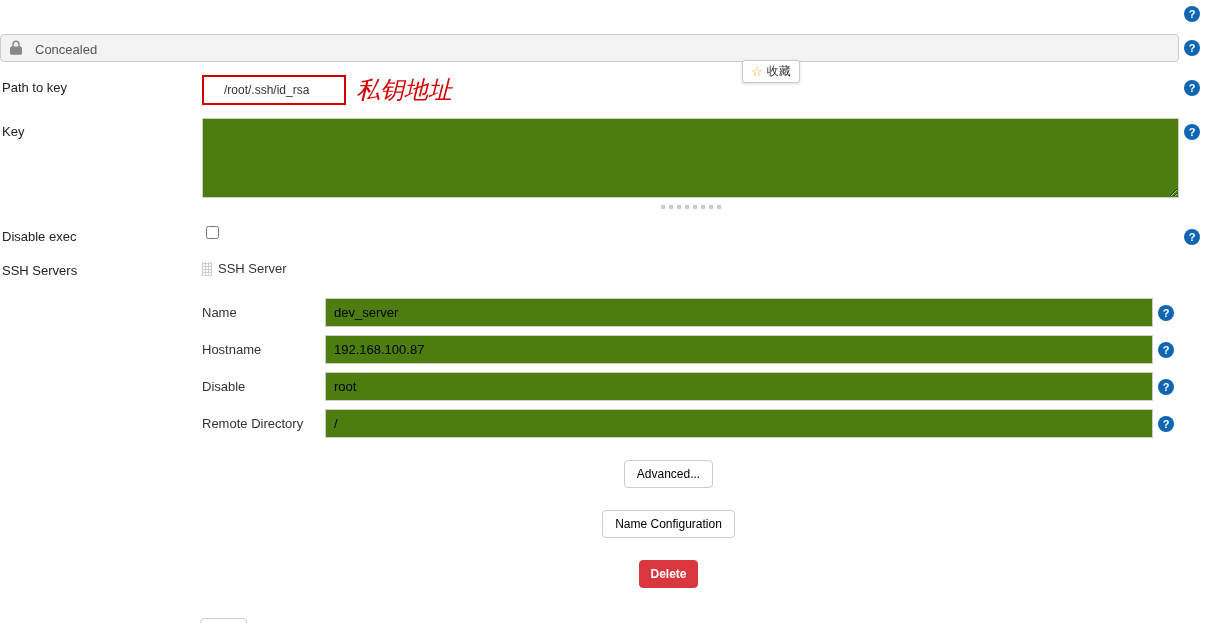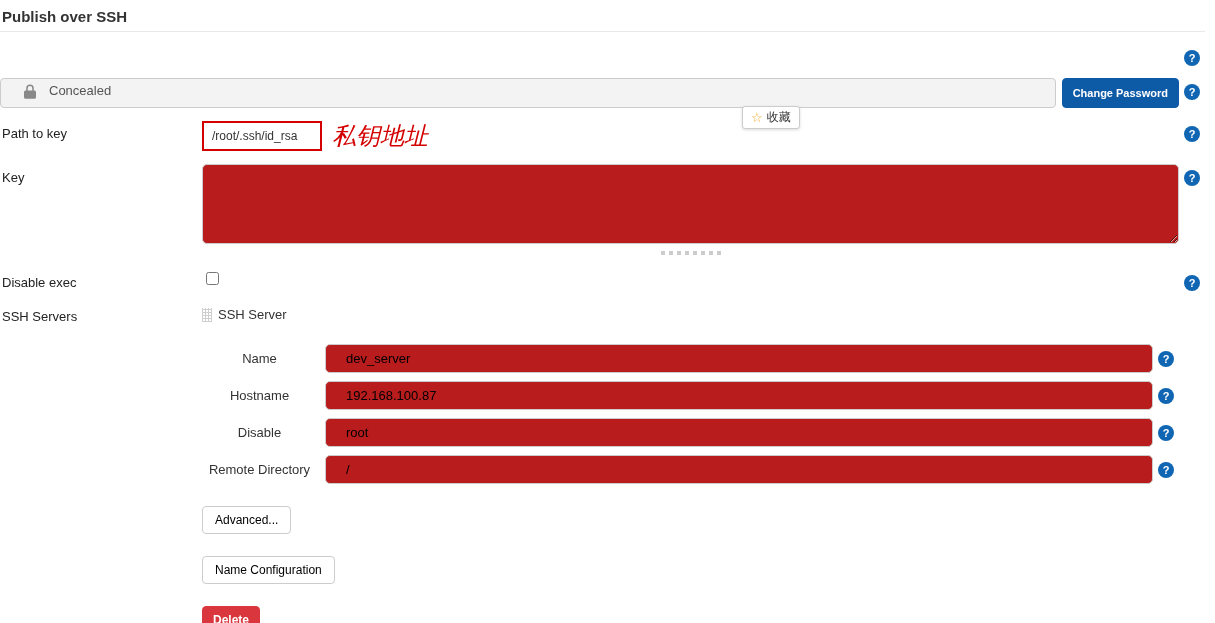--- a/index.html
+++ b/index.html
@@ -3,69 +3,67 @@
 <meta charset="utf-8">
 <style>
   html,body{margin:0;padding:0;font-family:Arial,Helvetica,sans-serif;font-size:13px;color:#333;background:#fff}
   .page{width:1215px;padding:0 10px 10px 0;box-sizing:border-box}
   .section-title{font-weight:bold;font-size:15px;padding:8px 0 6px 2px;border-bottom:1px solid #e8e8e8;margin-bottom:12px}
   .row{display:flex;align-items:flex-start;margin-bottom:12px;position:relative}
   .label-col{width:200px;flex-shrink:0;padding-top:6px;padding-left:2px;color:#222}
   .field-col{flex:1;position:relative}
   .help{width:26px;flex-shrink:0;display:flex;align-items:center;justify-content:center;padding-top:6px}
   .help-icon{width:16px;height:16px;border-radius:50%;background:#1066b3;color:#fff;font-size:11px;font-weight:bold;display:flex;align-items:center;justify-content:center;cursor:pointer}
-  input[type=text].text-input,textarea.text-input{width:100%;box-sizing:border-box;border:1px solid #ccc;border-radius:5px;padding:6px 20px;font-size:13px;font-family:inherit;background:#b91c1c}
+  input[type=text].text-input,textarea.text-input{width:100%;box-sizing:border-box;border:1px solid #ccc;border-radius:0;padding:6px 8px;font-size:13px;font-family:inherit;background:#4d7c0f}
   textarea.text-input{height:80px;resize:both}
   .passphrase-wrap{display:flex;align-items:stretch;gap:6px}
-  .concealed-box{flex:1;display:flex;align-items:flex-start;background:#f3f3f3;border:1px solid #ccc;border-radius:4px;padding:4px 20px;color:#555}
+  .concealed-box{flex:1;display:flex;align-items:flex-end;background:#f3f3f3;border:1px solid #ccc;border-radius:4px;padding:4px 6px;color:#555}
   .lock-svg{width:18px;height:18px;margin-right:10px;fill:#888}
   .btn{border:1px solid #ccc;border-radius:4px;background:#fff;padding:6px 12px;font-size:12px;cursor:pointer}
   .btn-primary{background:#0d5aa7;color:#fff;border-color:#0d5aa7;font-weight:bold;font-size:11px;padding:8px 10px}
   .btn-danger{background:#d9363e;color:#fff;border-color:#d9363e;font-weight:bold;padding:6px 10px}
-  .path-box{border:2px solid #d40000;padding:6px 8px;width:100px;display:inline-block;color:#333;font-size:12px}
+  .path-box{border:2px solid #d40000;padding:6px 20px;width:100px;display:inline-block;color:#333;font-size:12px}
   .path-container{display:flex;align-items:center;gap:10px}
   .annotation{color:#d40000;font-family:"KaiTi","STKaiti",serif;font-size:24px;font-style:italic}
   .bookmark-pop{position:absolute;top:-14px;left:540px;background:#fff;border:1px solid #ccc;border-radius:3px;padding:2px 8px;font-size:12px;display:flex;align-items:center;gap:4px;box-shadow:0 1px 3px rgba(0,0,0,.15)}
   .star{color:#f5a623;font-size:13px}
   .server-block{margin-left:0}
   .server-header{display:flex;align-items:center;gap:6px;margin-bottom:22px;padding-top:4px}
   .drag-handle{width:10px;height:14px;background:repeating-linear-gradient(0deg,#bbb 0 1px,transparent 1px 3px),repeating-linear-gradient(90deg,#bbb 0 1px,transparent 1px 3px);opacity:.7;cursor:move}
   .server-title{font-weight:normal;color:#333}
   .server-row{display:flex;align-items:center;margin-bottom:8px}
-  .server-label{width:115px;text-align:center;padding-right:8px;flex-shrink:0;color:#333;font-size:13px}
+  .server-label{width:115px;text-align:left;padding-right:8px;flex-shrink:0;color:#333;font-size:13px}
   .server-field{flex:1}
   .server-help{width:26px;flex-shrink:0;display:flex;align-items:center;justify-content:center}
-  .btn-row{display:flex;justify-content:flex-start;gap:8px;margin-top:22px;padding-right:44px}
+  .btn-row{display:flex;justify-content:center;gap:8px;margin-top:22px;padding-right:44px}
   .add-row{margin-top:30px;margin-left:200px}
   .resize-grip{height:4px;background:repeating-linear-gradient(90deg,#ccc 0 4px,transparent 4px 8px);margin:4px auto 2px;width:60px}
 </style>
 </head>
 <body>
 
 <div class="page">
 
-  <div class="section-title">Publish over SSH</div>
 
   <div class="row">
     <div class="field-col"></div>
     <div class="help">
         <div class="help-icon">?</div>
       </div>
   </div>
 
   <div class="row">
     <div class="field-col">
       <div class="passphrase-wrap">
         <div class="concealed-box">
           <svg class="lock-svg" viewBox="0 0 24 24">
               <path d="M12 2a5 5 0 0 0-5 5v3H6a2 2 0 0 0-2 2v7a2 2 0 0 0 2 2h12a2 2 0 0 0 2-2v-7a2 2 0 0 0-2-2h-1V7a5 5 0 0 0-5-5zm-3 5a3 3 0 1 1 6 0v3H9V7z"></path>
             </svg>
           <span>Concealed</span>
         </div>
-        <button class="btn btn-primary">Change Password</button>
       </div>
     </div>
     <div class="help">
         <div class="help-icon">?</div>
       </div>
   </div>
 
   <div class="row">
     <div class="label-col">Path to key</div>
     <div class="field-col">

